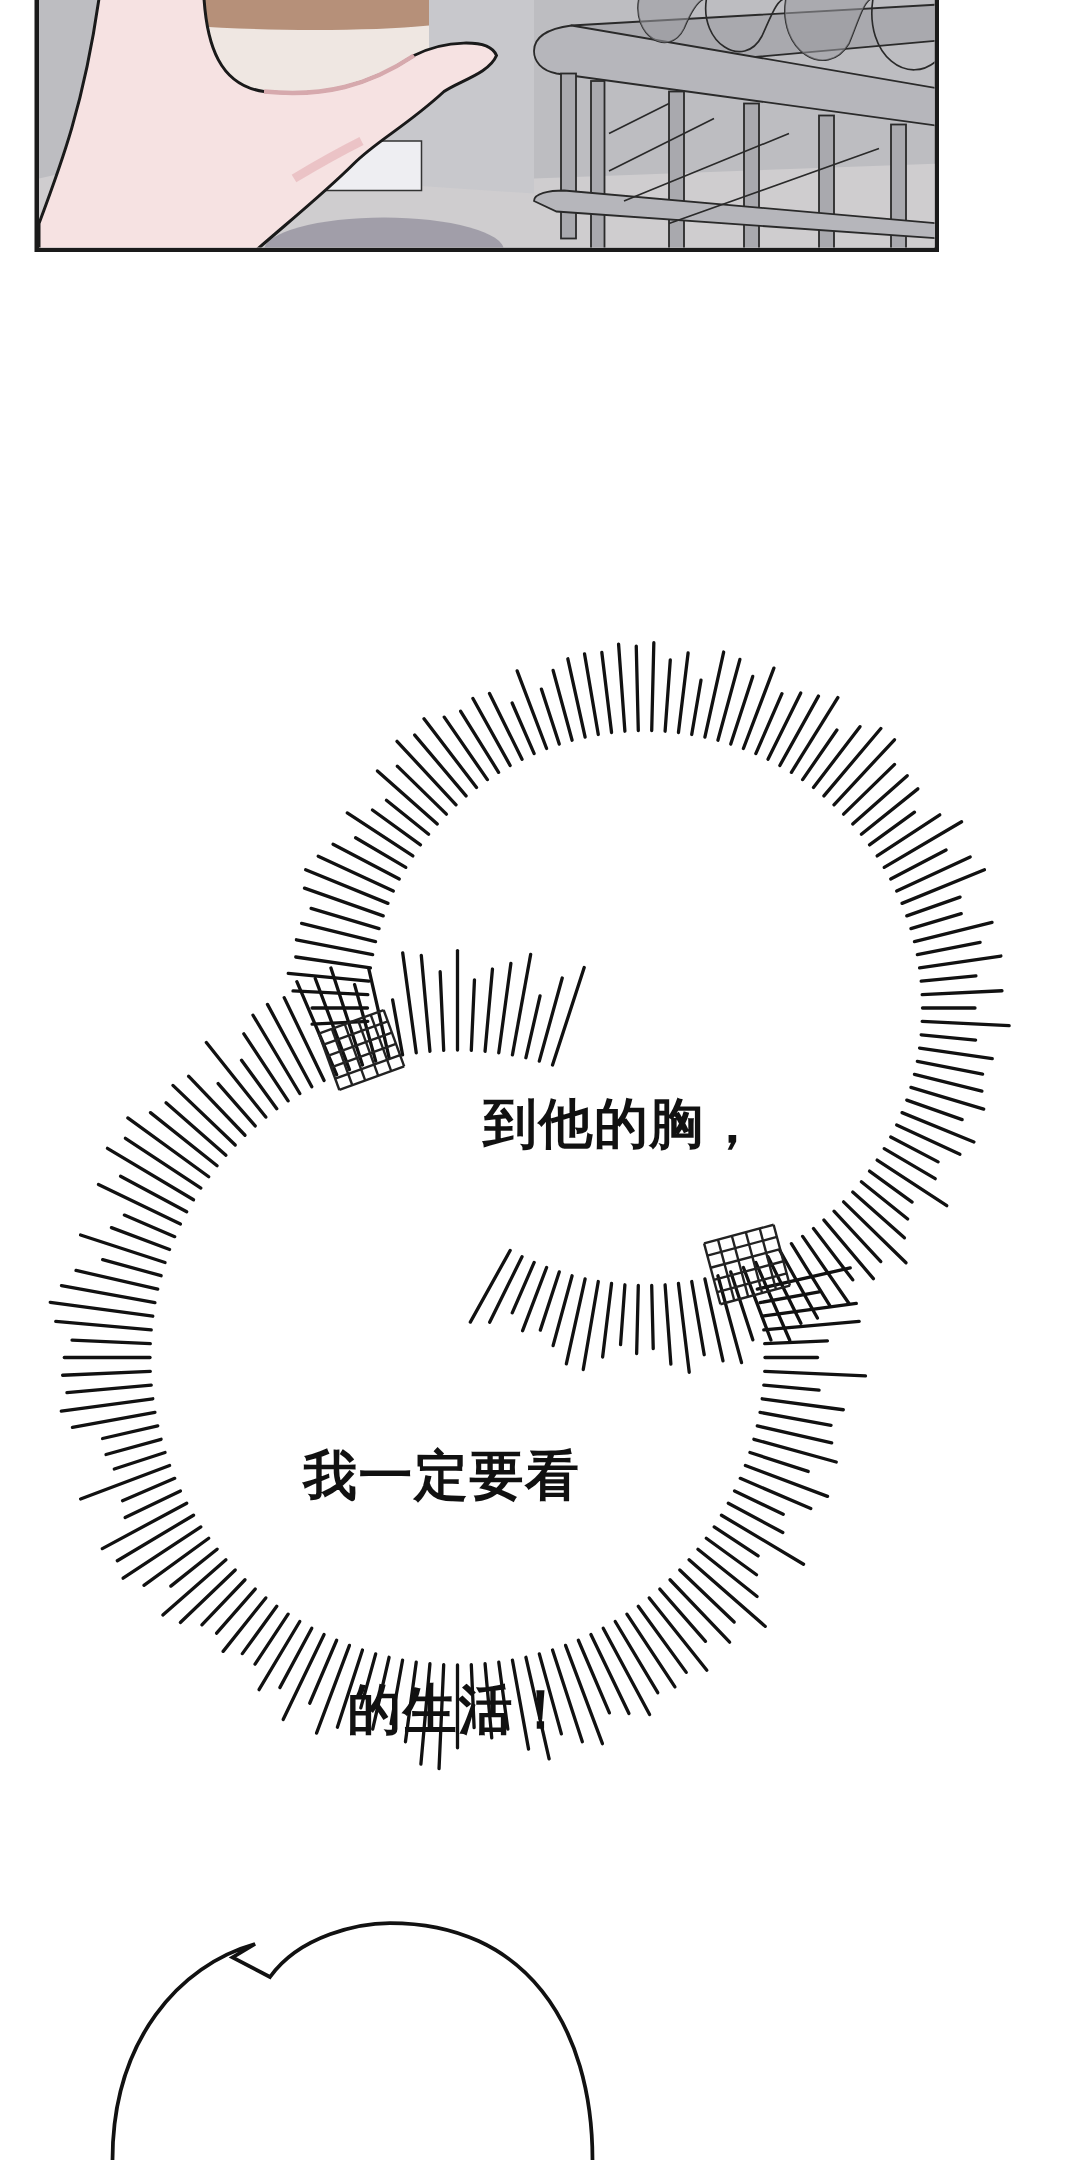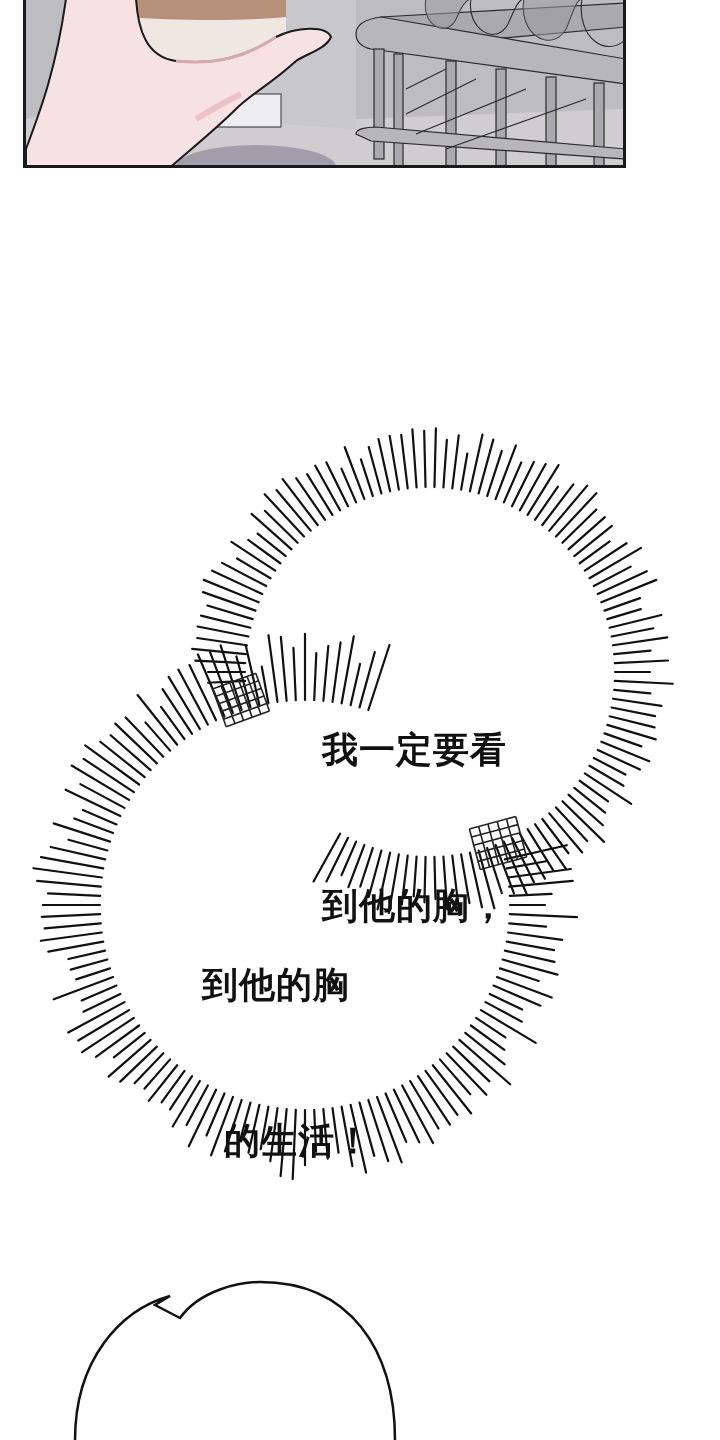--- a/index.html
+++ b/index.html
@@ -326,26 +326,25 @@
       <line x1="502.8" y1="822" x2="502.8" y2="864" stroke="#222" stroke-width="1.6"></line>
       <line x1="474" y1="847.2" x2="522" y2="847.2" stroke="#222" stroke-width="1.6"></line>
       <line x1="512.4" y1="822" x2="512.4" y2="864" stroke="#222" stroke-width="1.6"></line>
       <line x1="474" y1="855.6" x2="522" y2="855.6" stroke="#222" stroke-width="1.6"></line>
       <line x1="522" y1="822" x2="522" y2="864" stroke="#222" stroke-width="1.6"></line>
       <line x1="474" y1="864" x2="522" y2="864" stroke="#222" stroke-width="1.6"></line>
     </g>
   </svg>
 
 <div class="burst-text" style="left:322px;top:620px;">
-  <div>我一定要看</div>
   <div>到他的胸，</div>
 </div>
 
 <div class="burst-text" style="left:202px;top:855px;">
-  <div>到他的胸</div>
+  <div>我一定要看</div>
   <div style="padding-left:22px;text-align:center;">的生活！</div>
 </div>
 
 <div class="speech">
   <svg width="720" height="170" viewBox="0 0 720 170">
     <path d="M75,170 C75,90 120,40 170,26 L155,35 L180,48 C200,20 240,12 260,12 C350,12 395,80 395,170" fill="#ffffff" stroke="#111111" stroke-width="2.5"></path>
   </svg>
   <div class="speech-text" style="left:90px;top:96px;width:300px;">
     
     

